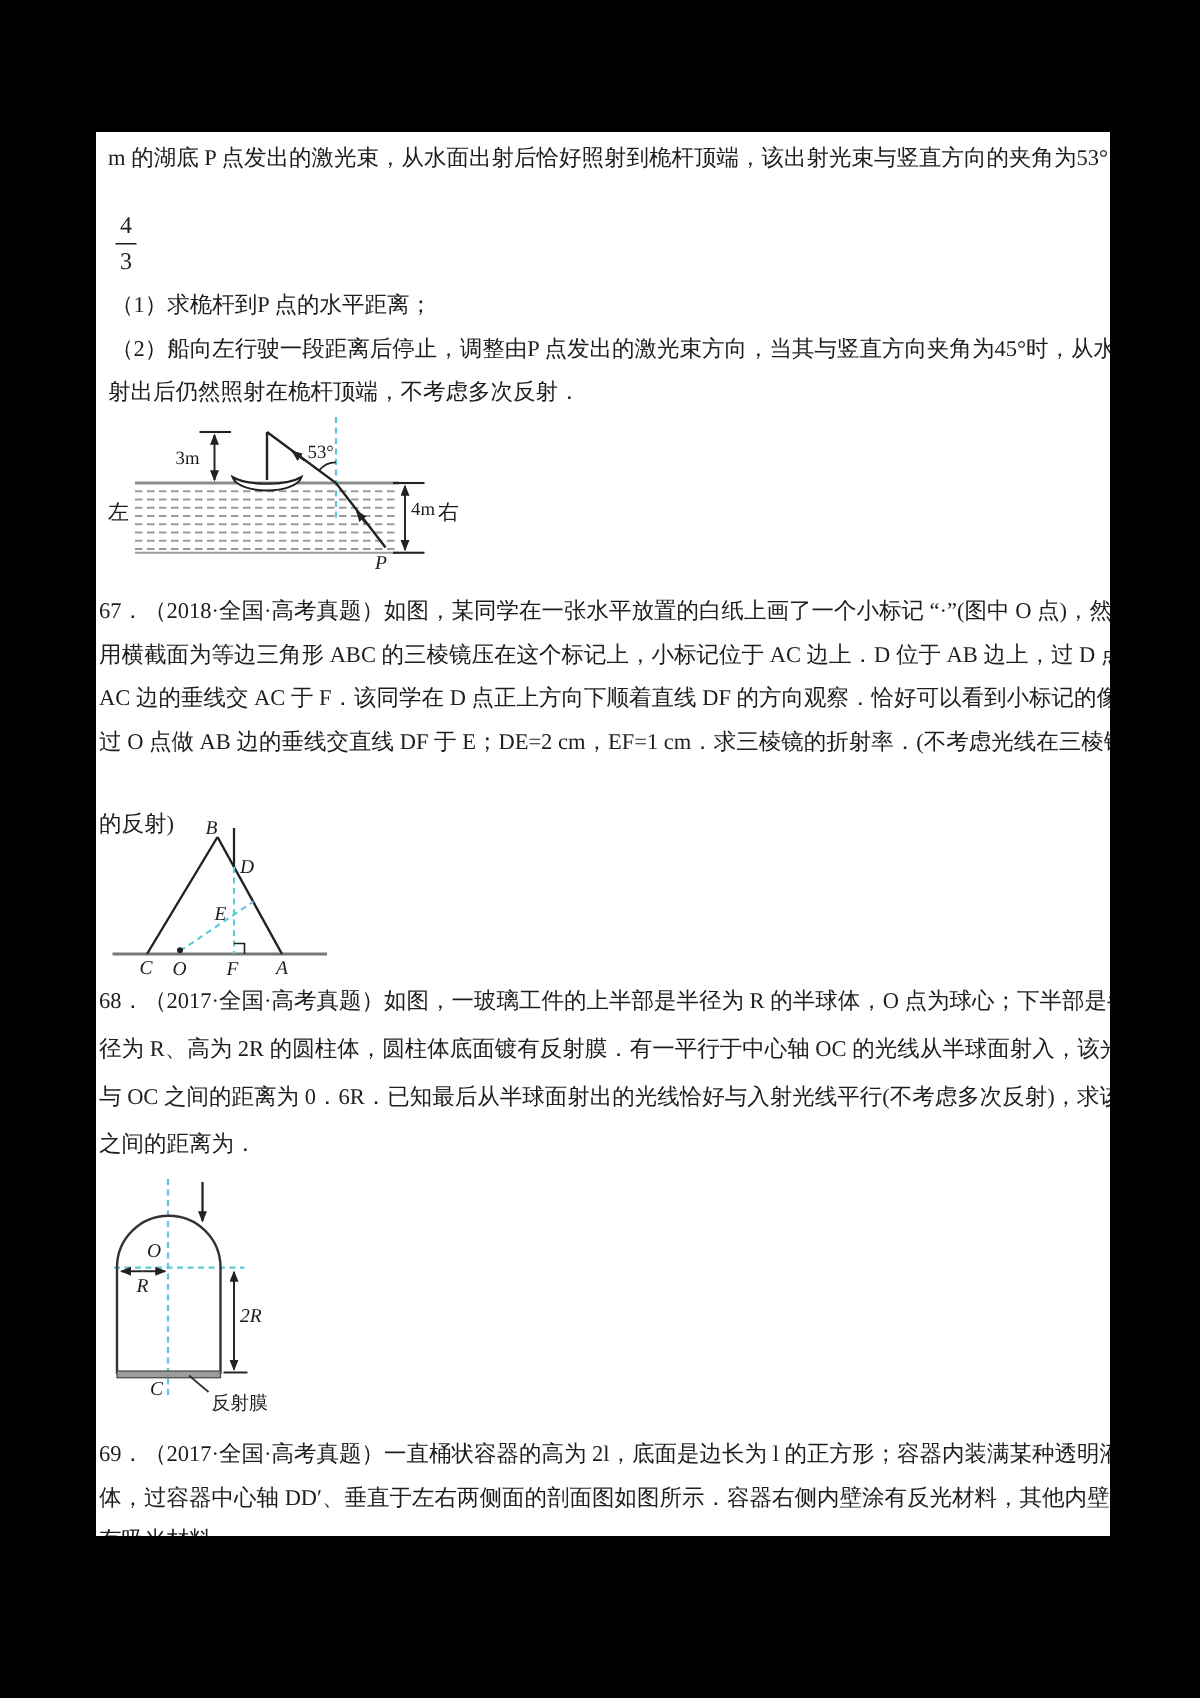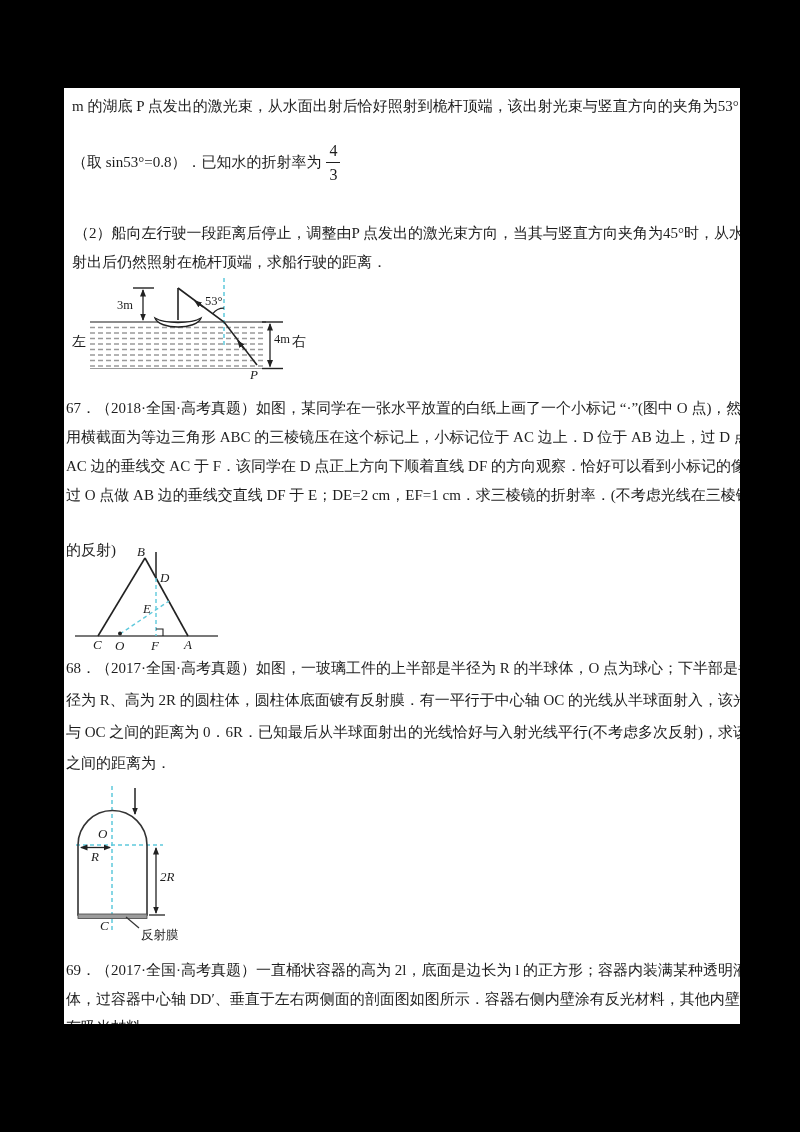--- a/index.html
+++ b/index.html
@@ -29,29 +29,29 @@
   .sm{font-size:12.5px;}
 </style>
 </head>
 <body>
 
 <div class="page">
 
   <div class="tline" style="top:8px">m 的湖底 P 点发出的激光束，从水面出射后恰好照射到桅杆顶端，该出射光束与竖直方向的夹角为53°</div>
 
   <div class="tline fracline" style="top:50px">
-    <span>（取 sin53°=0.8）．已知水的折射率为</span>
     <span class="fraction">
       <span class="num">4</span>
       <span class="den">3</span>
     </span>
   </div>
 
+  <div class="tline" style="top:106px;left:10px">（1）求桅杆到P 点的水平距离；</div>
   <div class="tline" style="top:135px;left:10px">（2）船向左行驶一段距离后停止，调整由P 点发出的激光束方向，当其与竖直方向夹角为45°时，从水面</div>
-  <div class="tline" style="top:164px">射出后仍然照射在桅杆顶端，求船行驶的距离．</div>
+  <div class="tline" style="top:164px">射出后仍然照射在桅杆顶端，不考虑多次反射．</div>
 
   <svg style="left:6px;top:188px" width="250" height="108" viewBox="0 0 250 108">
     <defs>
       <marker id="ar1" markerWidth="9" markerHeight="8" refX="6.5" refY="3" orient="auto" markerUnits="userSpaceOnUse">
         <path d="M0,0 L7.5,3 L0,6 Z" fill="#222"></path>
       </marker>
     </defs>
 
     <g stroke="#9a9a9a" stroke-width="1.3" stroke-dasharray="5 3">
       <line x1="20" y1="51.5" x2="196" y2="51.5"></line>

